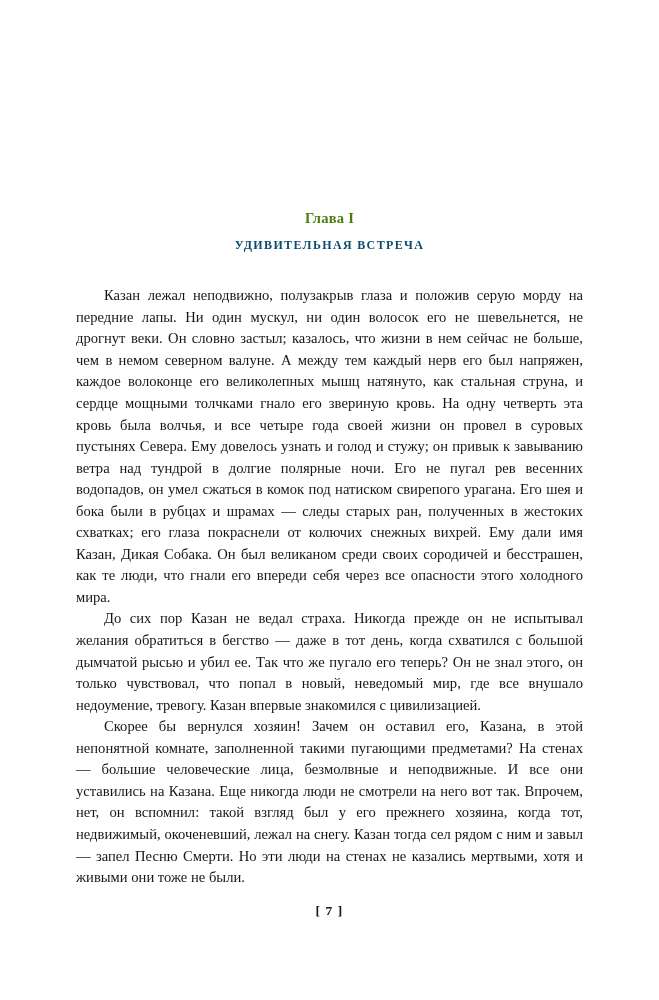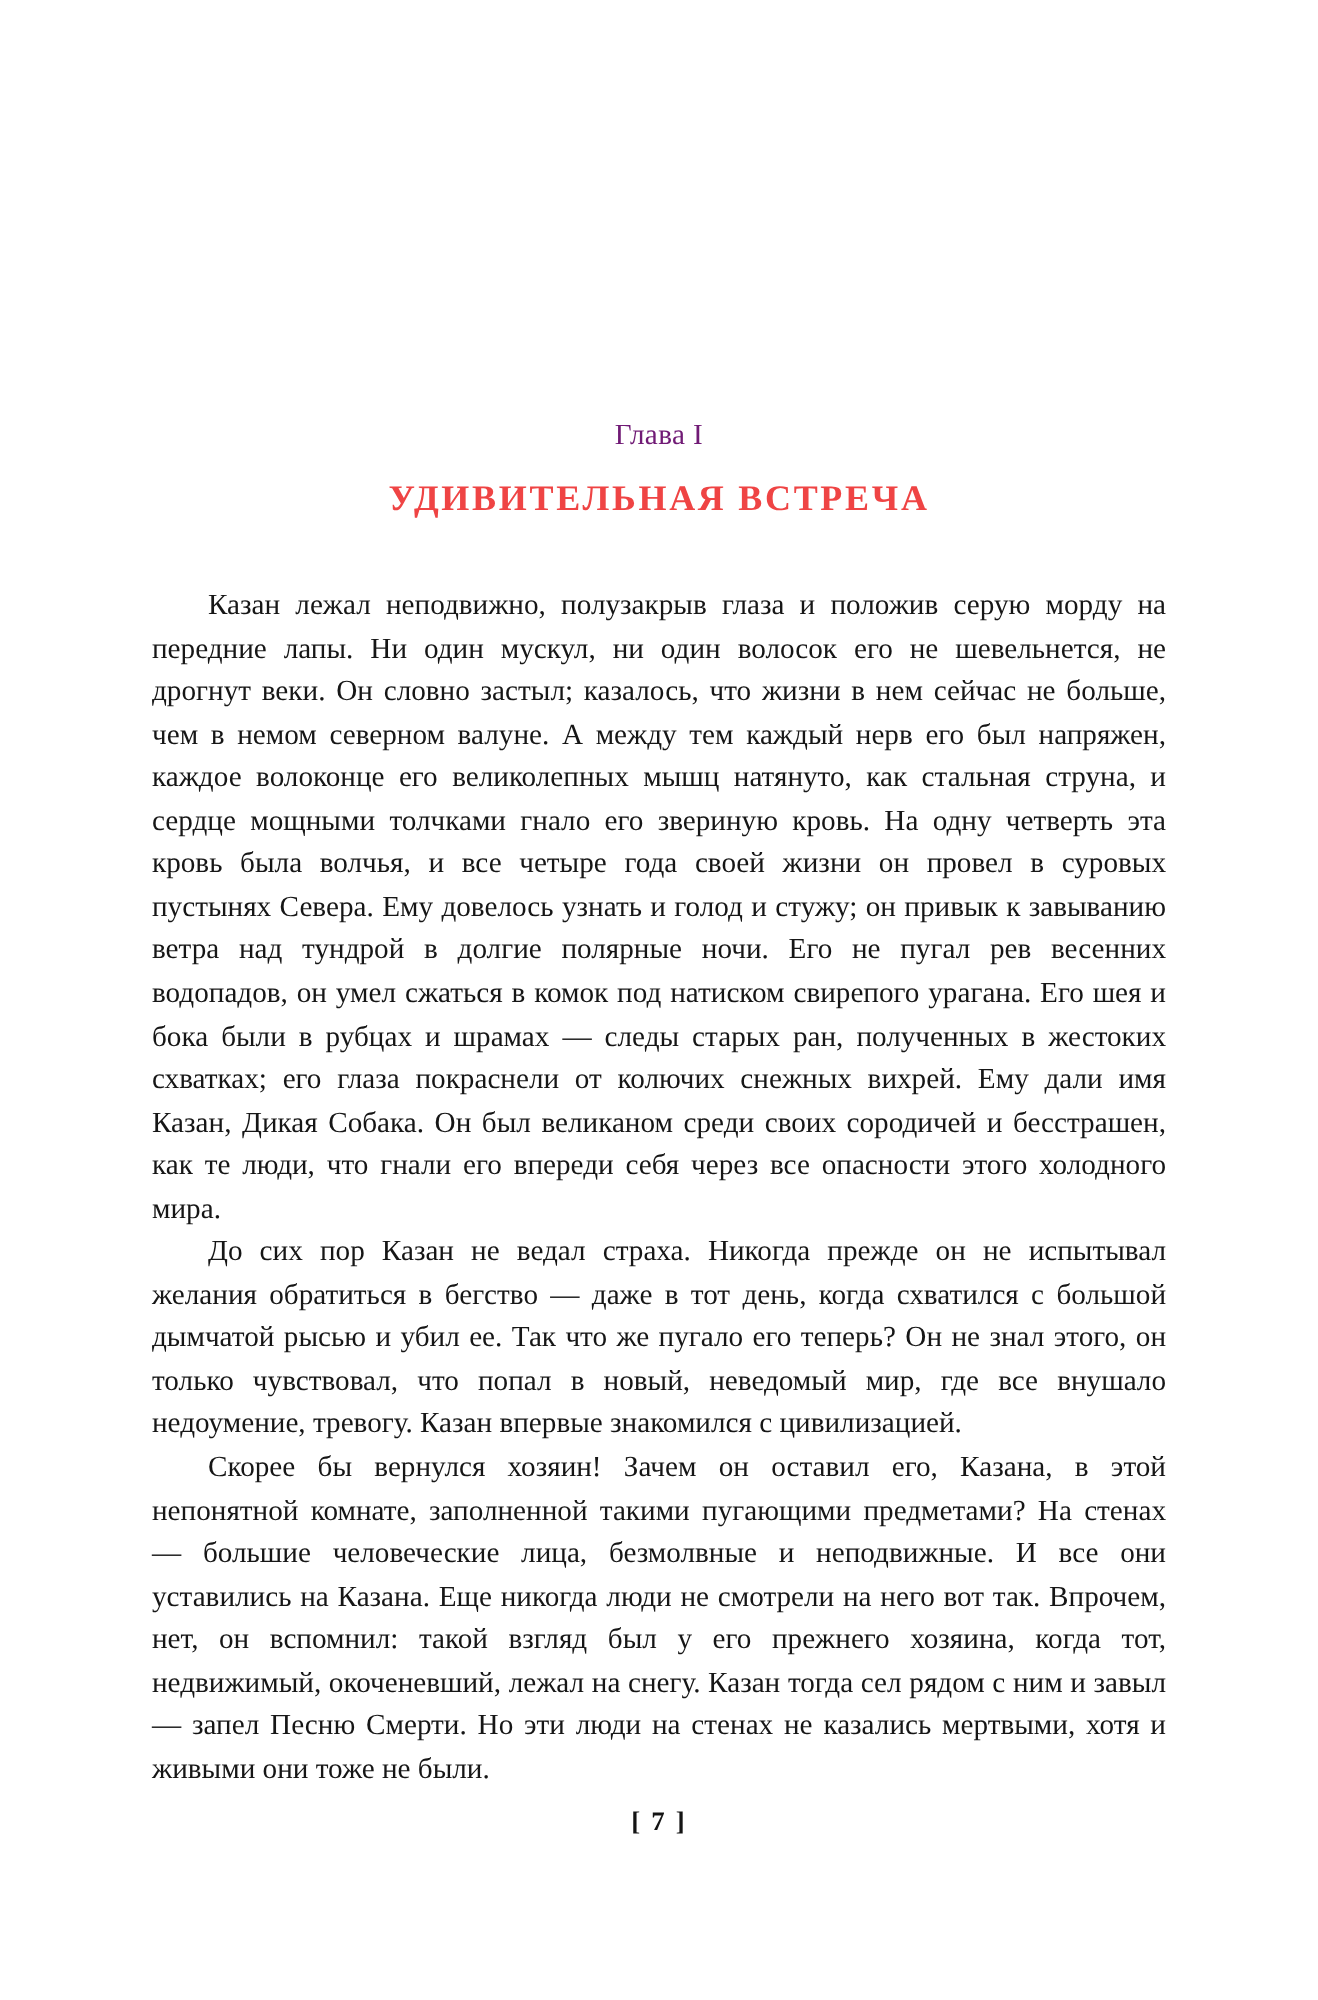--- a/index.html
+++ b/index.html
@@ -30,33 +30,33 @@
     width: 507px;
   }
 
   
   .chapter-head {
     margin-top: 209px;
     text-align: center;
   }
   .chapter-number {
     font-size: 14.6px;
-    font-weight: normal;
+    font-weight: bold;
     line-height: 1.35;
     letter-spacing: 0.2px;
-    color: #701a75;
+    color: #4d7c0f;
     text-align: center;
   }
   .chapter-title {
     margin-top: 9px;
-    font-size: 18px;
+    font-size: 12px;
     font-weight: bold;
     letter-spacing: 1.35px;
     line-height: 1.3;
-    color: #ef4444;
+    color: #0c4a6e;
   }
 
   
   .body-copy {
     margin-top: 32px;
   }
   .body-copy p {
     margin: 0;
     text-align: justify;
     text-justify: inter-word;

